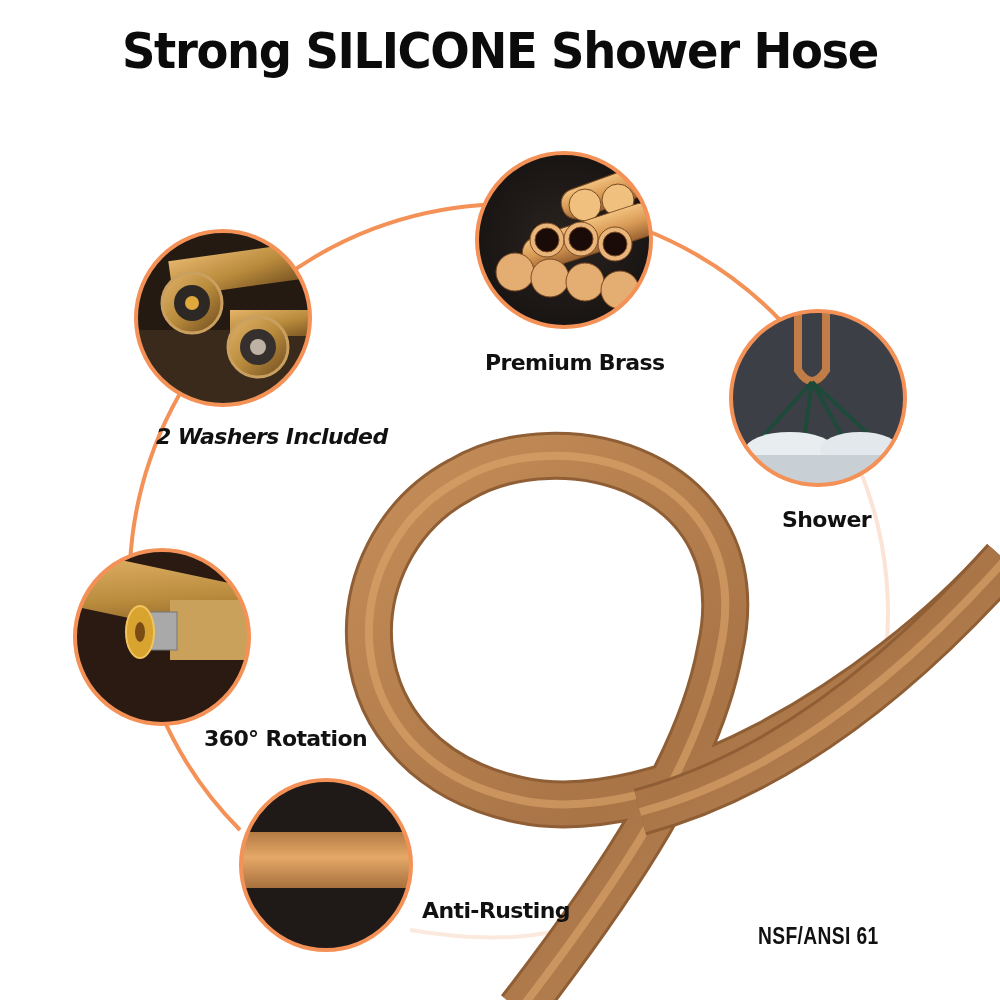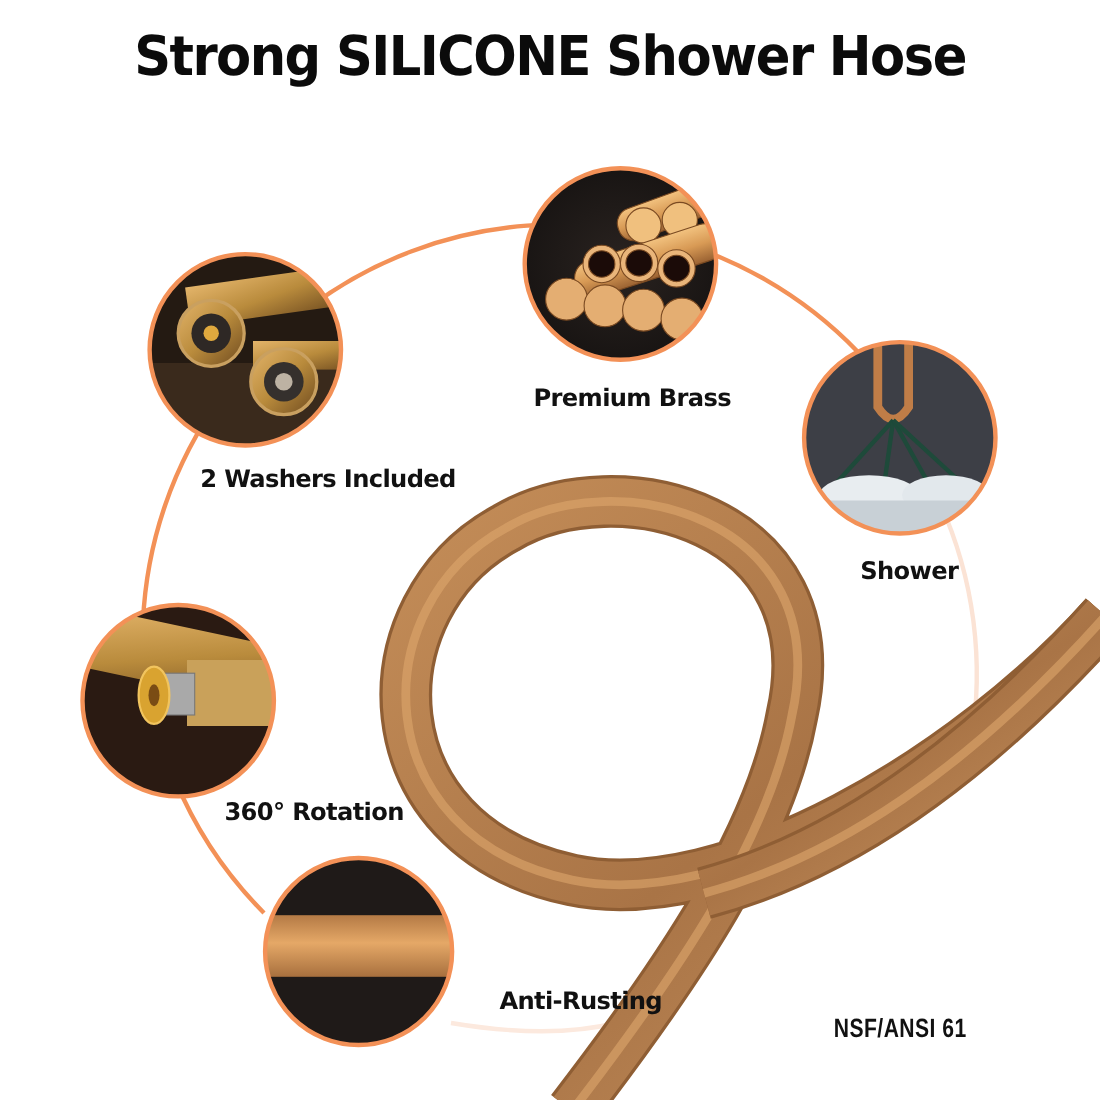--- a/index.html
+++ b/index.html
@@ -149,18 +149,18 @@
   <g>
     <g clip-path="url(#c5)">
       <rect x="240" y="780" width="180" height="170" fill="#1f1a18"></rect>
       <rect x="240" y="832" width="180" height="56" fill="url(#rod)"></rect>
     </g>
     <circle cx="326" cy="865" r="85" fill="none" stroke="#F39157" stroke-width="4"></circle>
   </g>
 </svg>
 
 <div class="label" style="left:485px;top:350px;">Premium Brass</div>
-<div class="label" style="left:182px;top:424px;">2 Washers Included</div>
+<div class="label" style="left:156px;top:424px;font-style:italic;">2 Washers Included</div>
 <div class="label" style="left:782px;top:507px;">Shower</div>
 <div class="label" style="left:204px;top:726px;">360° Rotation</div>
-<div class="label" style="left:422px;top:898px;margin-left:32px;">Anti-Rusting</div>
+<div class="label" style="left:422px;top:898px;">Anti-Rusting</div>
 
 <div class="cert">NSF/ANSI 61</div>
 
 </body></html>

